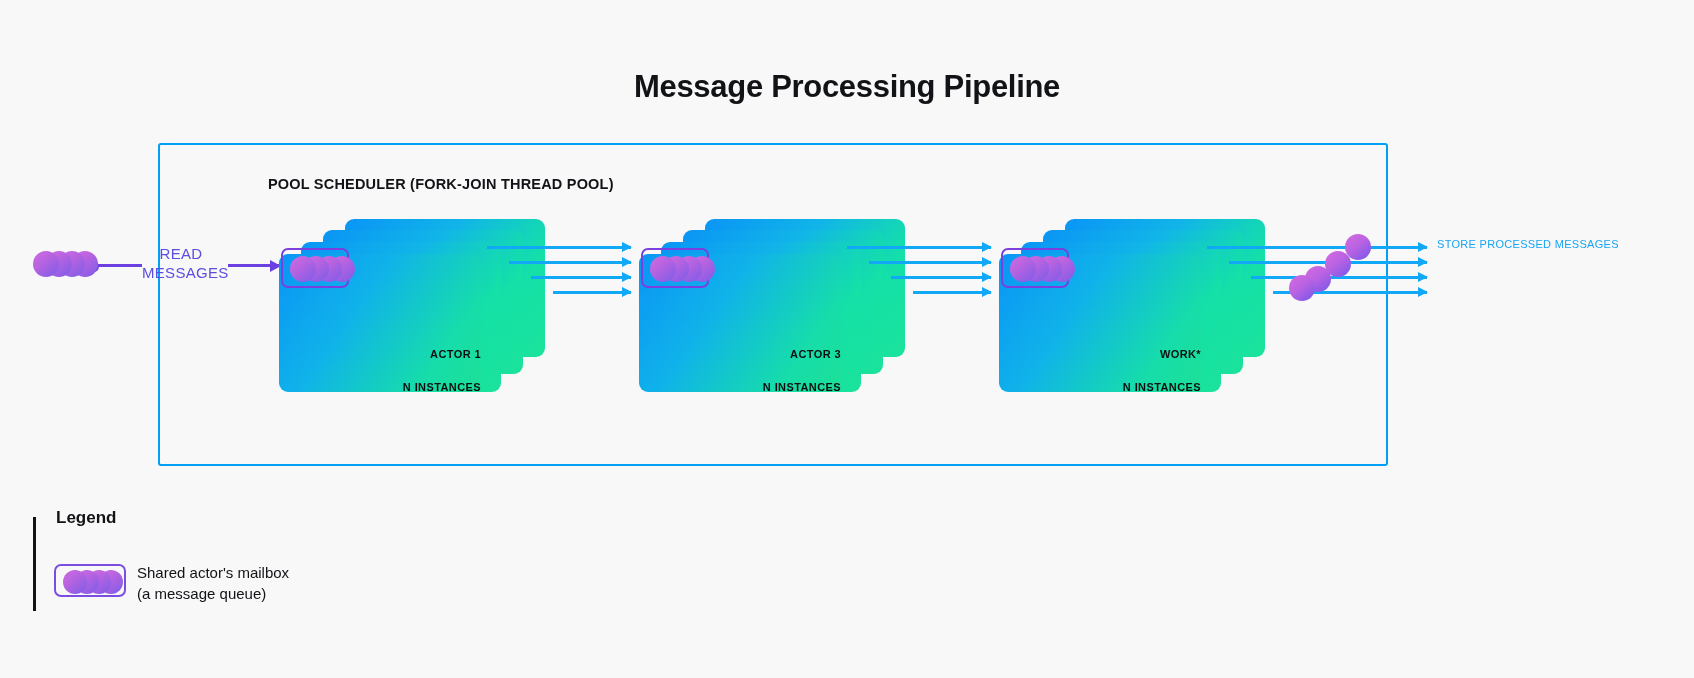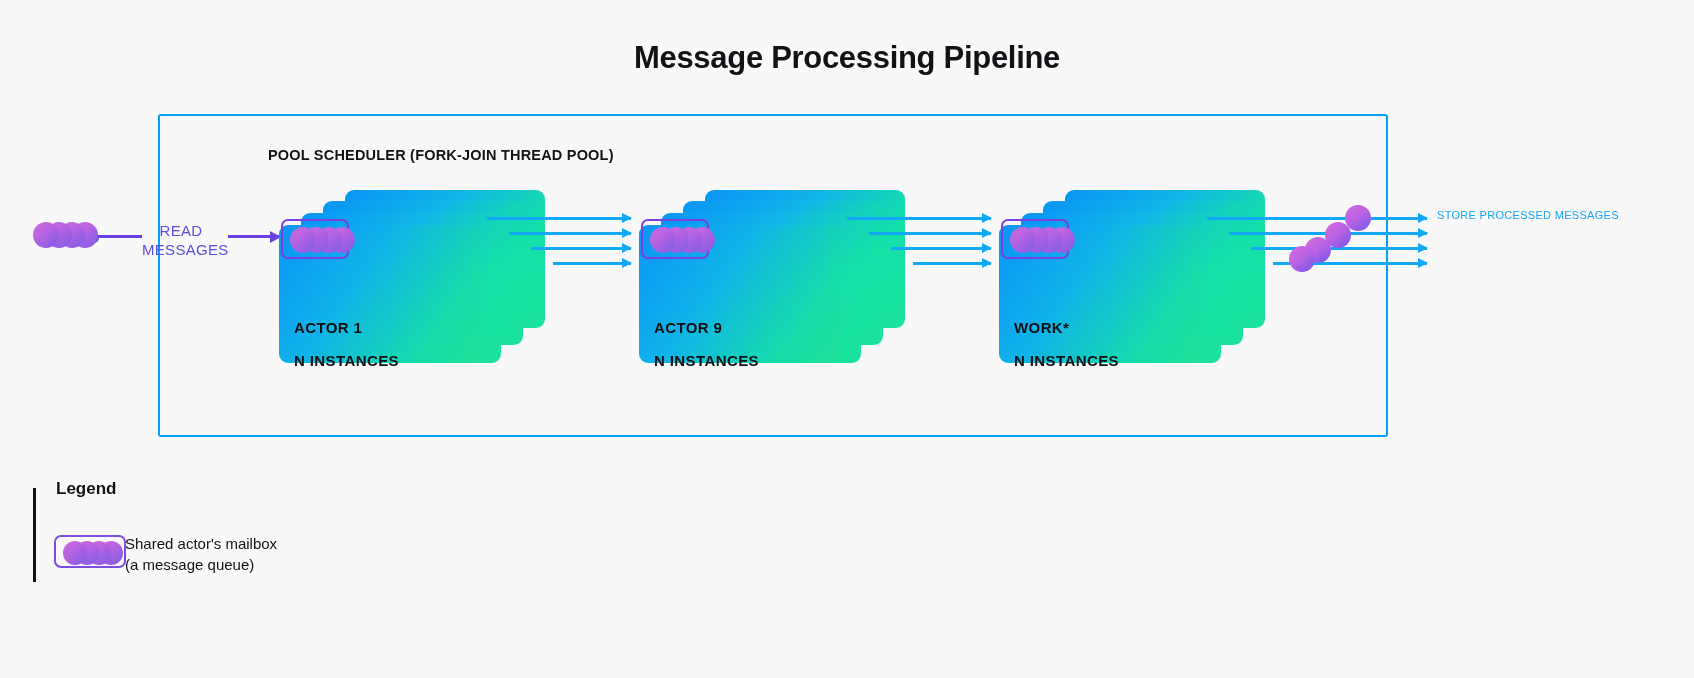--- a/index.html
+++ b/index.html
@@ -10,20 +10,21 @@
   body {
     width: 1694px;
     height: 678px;
     position: relative;
     font-family: "Liberation Sans", sans-serif;
     overflow: hidden;
   }
   .canvas {
     position: absolute;
     inset: 0;
+    margin-top: 29px;
   }
 
   
   .page-title {
     position: absolute;
     left: 0;
     top: 40px;
     width: 1694px;
     text-align: center;
     font-size: 31px;
@@ -87,21 +88,21 @@
     position: absolute;
     left: 96px;
     top: 235px;
     width: 46px;
     height: 3px;
     background: #6b3fe0;
   }
   .read-label {
     position: absolute;
     left: 142px;
-    top: 221px;
+    top: 215px;
     width: 78px;
     text-align: center;
     font-size: 15px;
     line-height: 19px;
     color: #5b4de0;
     letter-spacing: 0.3px;
   }
   .read-arrow {
     position: absolute;
     left: 228px;
@@ -132,24 +133,24 @@
     border-radius: 9px;
     background: linear-gradient(125deg, #0a95f5 0%, #11b5e8 40%, #14e0a8 75%, #1ae39a 100%);
   }
   .card.c4 { left: 66px; top: 0px;  width: 200px; height: 138px; }
   .card.c3 { left: 44px; top: 11px; width: 200px; height: 144px; }
   .card.c2 { left: 22px; top: 23px; width: 200px; height: 150px; }
   .card.c1 { left: 0px;  top: 35px; width: 202px; height: 138px;
              background: linear-gradient(125deg, #0a95f5 0%, #10b2ea 38%, #16ddaa 78%, #1de096 100%); }
   .card-label {
     position: absolute;
-    left: 15px;
+    left: 0;
     width: 202px;
-    text-align: left;
-    font-size: 15px;
+    text-align: right;
+    font-size: 11px;
     font-weight: bold;
     color: #0d0f12;
     letter-spacing: 0.4px;
   }
   .card-label.name { top: 94px; }
   .card-label.count { top: 127px; }
 
   
   .mailbox {
     position: absolute;
@@ -224,21 +225,21 @@
     top: 535px;
     width: 72px;
     height: 33px;
     border: 2.5px solid #7b4ee0;
     border-radius: 7px;
     box-sizing: border-box;
   }
   .legend-swatch .balls { left: 7px; top: 4px; }
   .legend-text {
     position: absolute;
-    left: 125px;
+    left: 137px;
     top: 533px;
     font-size: 15px;
     line-height: 21px;
     color: #111316;
     white-space: pre-line;
   }
 </style>
 </head>
 <body>
 
@@ -277,21 +278,21 @@
             <div class="ball" style="width: 26px; height: 26px; left: 26px; top: 0px; z-index: 2;"></div>
             <div class="ball" style="width: 26px; height: 26px; left: 39px; top: 0px; z-index: 1;"></div>
           </div>
         </div>
       </div>
       <div class="actor-group" style="left: 639px;">
         <div class="card c4"></div>
         <div class="card c3"></div>
         <div class="card c2"></div>
         <div class="card c1">
-          <div class="card-label name">ACTOR 9</div>
+          <div class="card-label name">ACTOR 3</div>
           <div class="card-label count">N INSTANCES</div>
         </div>
         <div class="mailbox">
           <div class="balls">
             <div class="ball" style="width: 26px; height: 26px; left: 0px; top: 0px; z-index: 4;"></div>
             <div class="ball" style="width: 26px; height: 26px; left: 13px; top: 0px; z-index: 3;"></div>
             <div class="ball" style="width: 26px; height: 26px; left: 26px; top: 0px; z-index: 2;"></div>
             <div class="ball" style="width: 26px; height: 26px; left: 39px; top: 0px; z-index: 1;"></div>
           </div>
         </div>

